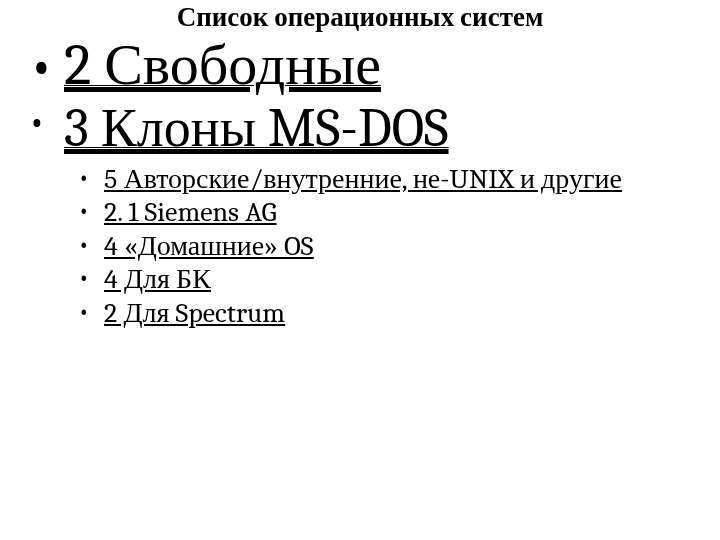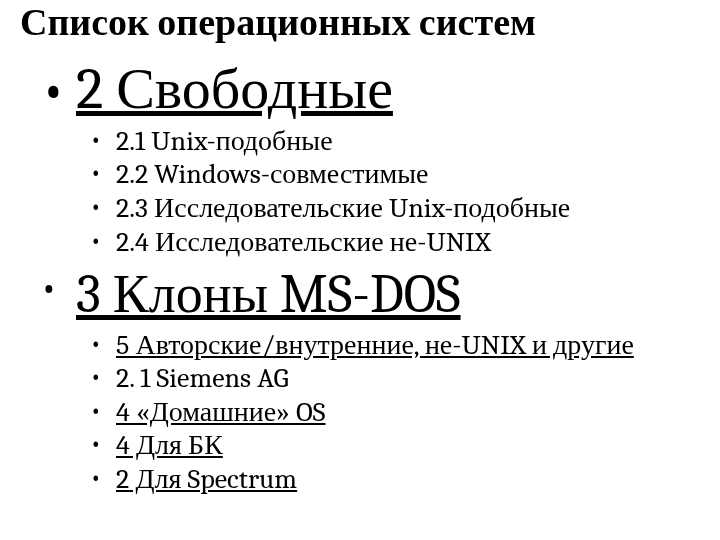--- a/index.html
+++ b/index.html
@@ -11,29 +11,31 @@
     font-family: "Cambria", "Georgia", "Times New Roman", serif;
     color: #000;
   }
   .slide {
     box-sizing: border-box;
     width: 720px;
     height: 540px;
     padding: 4px 20px 0 20px;
   }
   .title {
+    text-align: center;
     font-weight: 700;
-    font-size: 38px;
+    font-size: 27px;
     line-height: 1.05;
     margin: 0 0 2px 0;
   }
   ul.outer {
     list-style: none;
-    margin: 16px;
+    margin: 4px;
     padding: 0;
+    text-decoration: underline;
   }
   ul.outer > li.lvl1 {
     position: relative;
     padding-left: 40px;
     margin: 0;
   }
   ul.outer > li.lvl1::before {
     content: "•";
     position: absolute;
     left: 4px;
@@ -96,26 +98,20 @@
 <body>
 
 <div class="slide">
 
   <h1 class="title">Список операционных систем</h1>
 
   <ul class="outer">
 
     <li class="lvl1">
       <span class="lvl1-text">2 Свободные</span>
-      <ul class="inner">
-        <li class="lvl2"><span>2.1 Unix-подобные</span></li>
-        <li class="lvl2"><span>2.2 Windows-совместимые</span></li>
-        <li class="lvl2"><span>2.3 Исследовательские Unix-подобные</span></li>
-        <li class="lvl2"><span>2.4 Исследовательские не-UNIX</span></li>
-      </ul>
     </li>
 
     <li class="lvl1b">
       <span class="lvl1b-text">3 Клоны MS-DOS</span>
       <ul class="inner">
         <li class="lvl2"><span class="underline">5 Авторские/внутренние, не-UNIX и другие</span></li>
         <li class="lvl2"><span>2. 1 Siemens AG</span></li>
         <li class="lvl2"><span class="underline">4 «Домашние» OS</span></li>
         <li class="lvl2"><span class="underline">4 Для БК</span></li>
         <li class="lvl2"><span class="underline">2 Для Spectrum</span></li>

